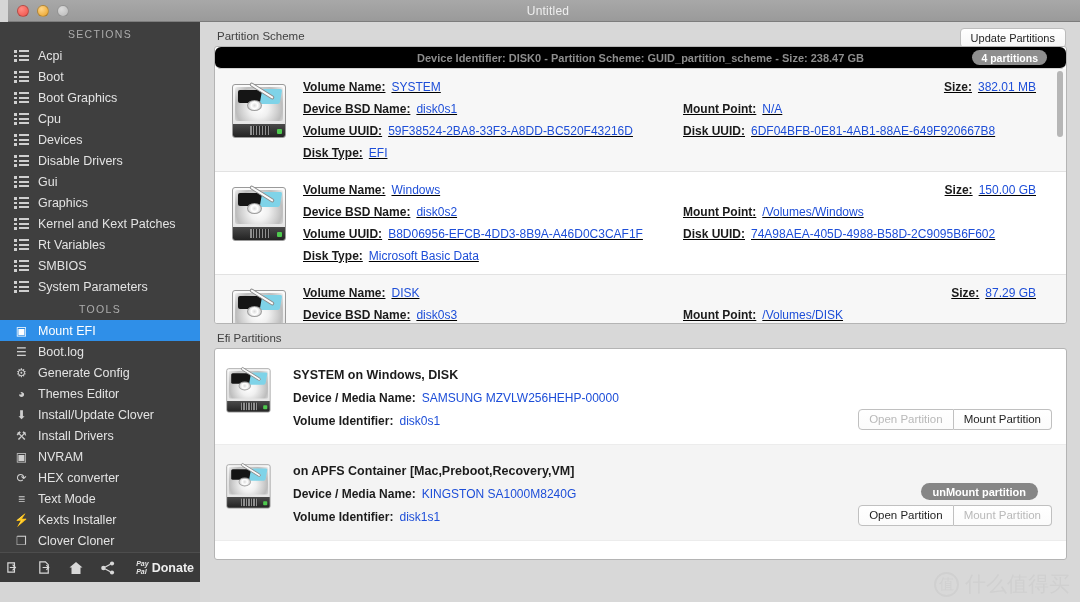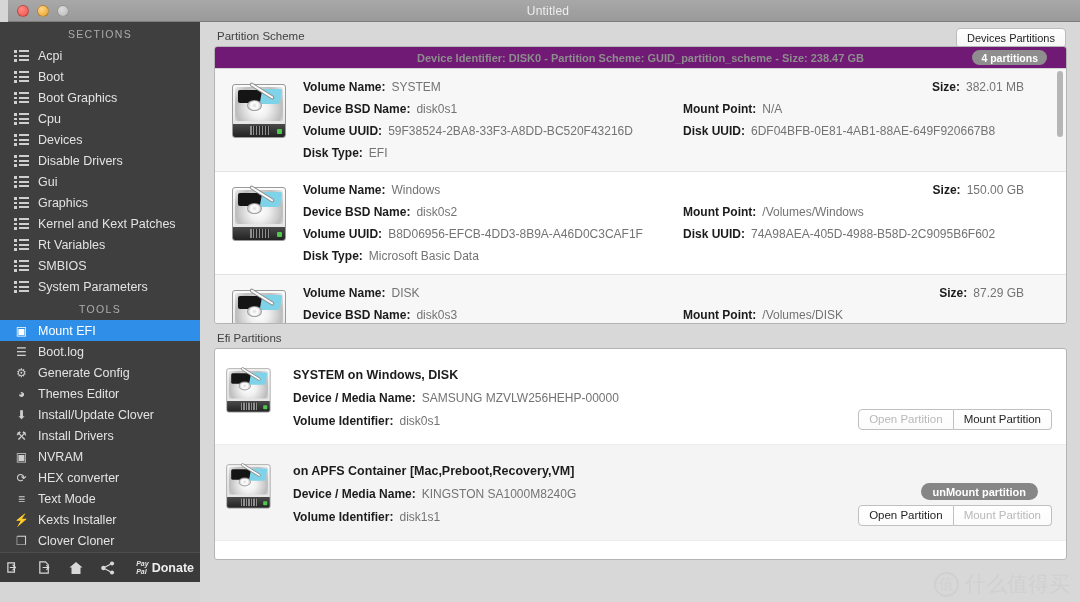--- a/index.html
+++ b/index.html
@@ -95,45 +95,45 @@
     background: #ffffff;
     border: 1px solid #b4b4b4;
     border-radius: 3px;
     position: relative;
     overflow: hidden;
   }
 
   
   #partition-box { height: 278px; }
   .disk-header {
-    height: 22px; background: #701a75; border-bottom: 1px solid #d3d3d3;
-    display: flex; align-items: center; justify-content: center; position: relative;
+    height: 22px; background: #000000; border-bottom: 1px solid #d3d3d3;
+    display: flex; align-items: center; justify-content: center; position: relative; border-radius: 6px;
   }
   .disk-header-text { font-size: 11px; color: #8d8d8d; font-weight: bold; }
   .badge {
     position: absolute; right: 19px; top: 3px;
     background: #8e8e8e; color: #ffffff; font-size: 10.5px; font-weight: bold;
     border-radius: 9px; padding: 1.5px 9px;
   }
 
   .prow {
     display: flex; border-bottom: 1px solid #e2e2e2;
     padding: 7px 0 7px 0; position: relative; min-height: 90px;
   }
   .prow.alt { background: #f7f7f7; }
   .prow.plain { background: #ffffff; }
   .prow-icon { width: 88px; display: flex; align-items: flex-start; justify-content: center; padding-top: 4px; }
 
-  .prow-fields { flex: 1; padding-right: 38px; }
+  .prow-fields { flex: 1; padding-right: 26px; text-decoration: underline; }
   .fline { display: flex; height: 22px; align-items: center; font-size: 12px; color: #1b1b1b; }
   .fleft { width: 380px; display: flex; align-items: baseline; }
   .fright { flex: 1; display: flex; align-items: baseline; }
   .fright.sizecell { justify-content: flex-end; padding-right: 4px; }
   .k { font-weight: bold; margin-right: 6px; white-space: nowrap; }
-  .v { color: #737373; white-space: nowrap; }
+  .v { color: #1d4ed8; white-space: nowrap; }
 
   
   .hdd { width: 62px; height: 62px; position: relative; }
   .hdd .body {
     position: absolute; left: 4px; top: 4px; width: 54px; height: 54px;
     background: linear-gradient(#fbfbfb, #dedede);
     border: 1px solid #9a9a9a; border-radius: 3px;
   }
   .hdd .platter {
     position: absolute; left: 7px; top: 7px; width: 48px; height: 34px;
@@ -463,21 +463,21 @@
         </span>
         <span>Donate</span>
       </div>
     </div>
   </div>
 
   <div class="main">
 
     <div style="position:relative;">
       <div class="panel-label">Partition Scheme</div>
-      <div class="btn-plain">Devices Partitions</div>
+      <div class="btn-plain">Update Partitions</div>
     </div>
 
     <div class="box" id="partition-box">
       <div class="disk-header">
         <span class="disk-header-text">Device Identifier: DISK0 - Partition Scheme: GUID_partition_scheme - Size: 238.47 GB</span>
         <span class="badge">4 partitions</span>
       </div>
       <div id="partition-rows">
           <div class="prow alt">
             <div class="prow-icon">

